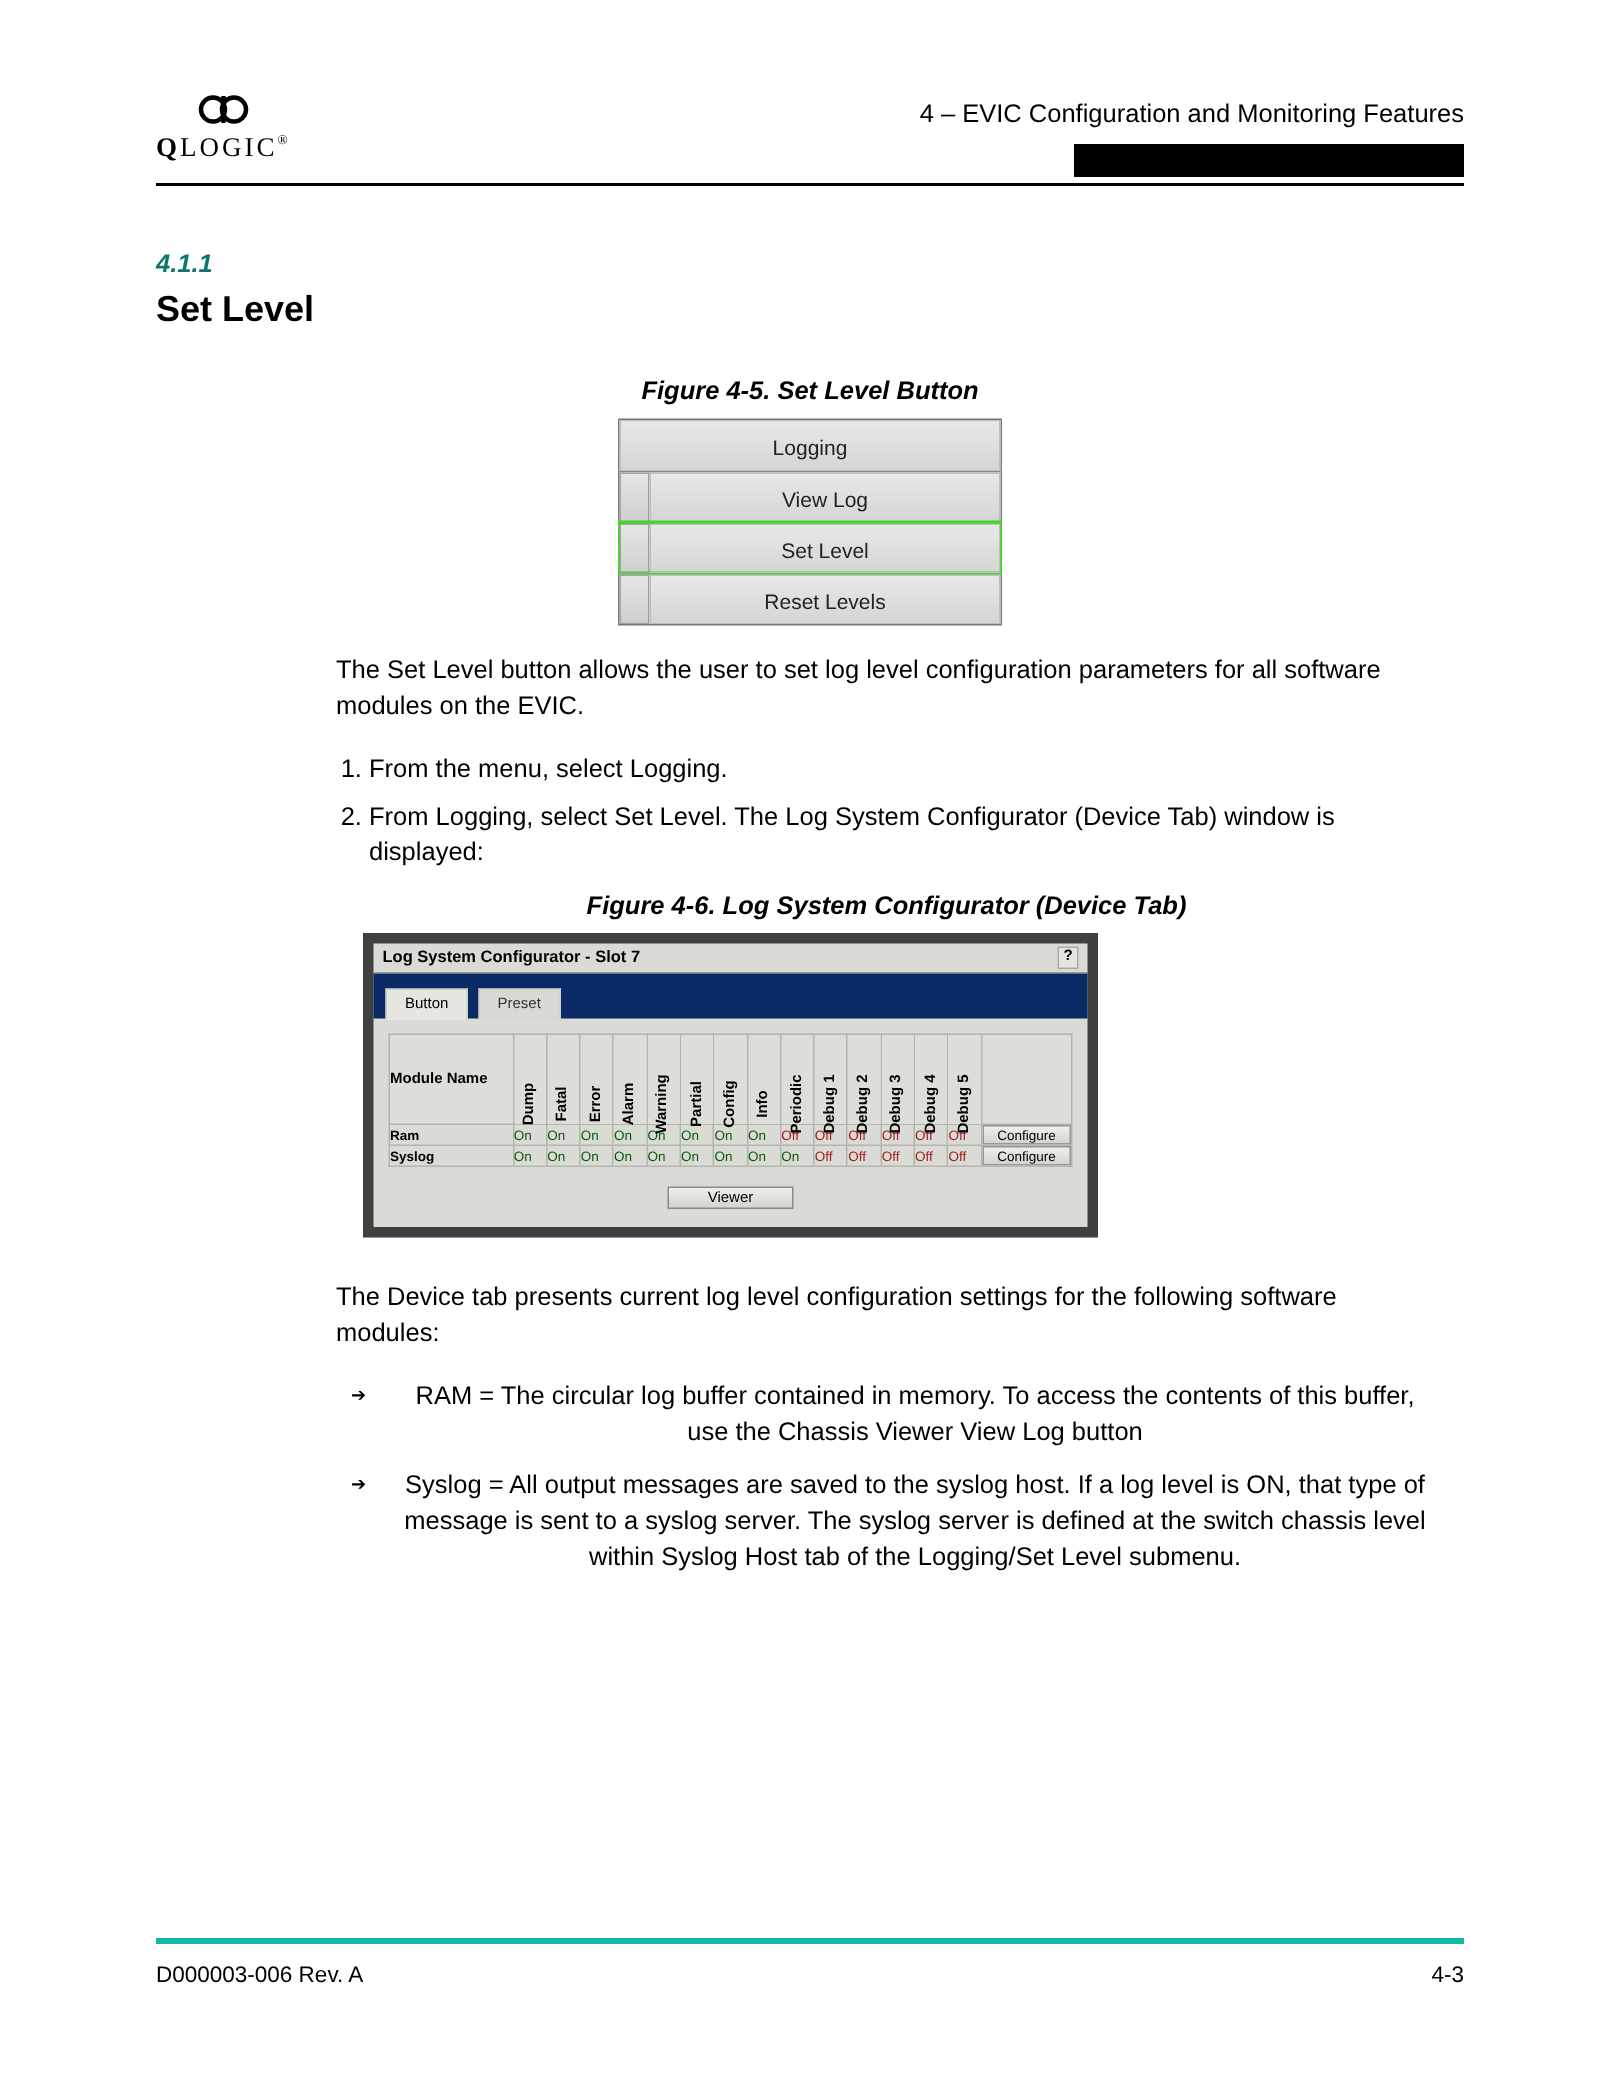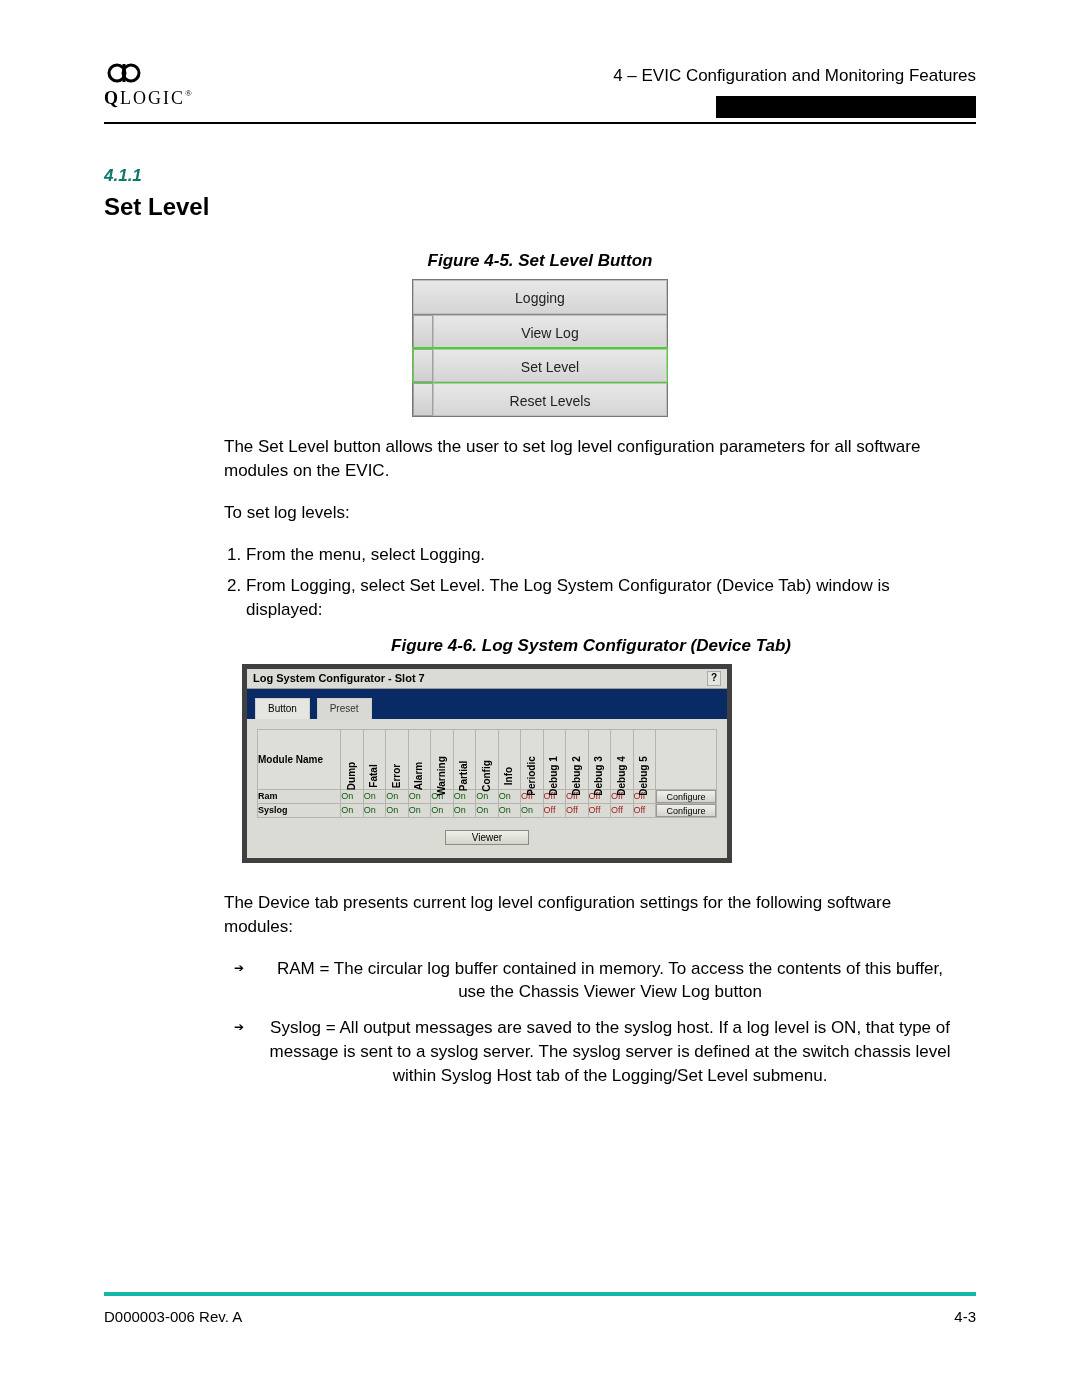--- a/index.html
+++ b/index.html
@@ -20,20 +20,21 @@
 
   
   .header {
     position: relative;
     height: 64px;
     border-bottom: 2px solid #000;
     display: flex;
     justify-content: space-between;
   }
   .logo-block {
+    text-align: center;
     line-height: 1;
     padding-top: 2px;
   }
   .logo-rings {
     font-family: Georgia, 'Times New Roman', serif;
     font-size: 26px;
     letter-spacing: -6px;
   }
   .logo-text {
     font-family: Georgia, 'Times New Roman', serif;
@@ -76,21 +77,21 @@
   .p { margin: 18px 0; }
   ol.steps { margin: 8px 0 8px 22px; padding:0; }
   ol.steps li { margin: 8px 0; white-space: pre-wrap; }
   ul.bullets { list-style: none; margin: 8px 0 0 10px; padding:0; }
   ul.bullets li { position:relative; padding-left: 28px; margin: 12px 0; text-align: center; }
   ul.bullets li::before { content:"➔"; position:absolute; left:0; font-size:12px; top:3px; }
   b { font-weight: normal; }
 
   
   .win-wrap { margin: 6px 0 0 18px; }
-  .win { width: 490px; border:5px solid #404040; background:#dbdbd6; }
+  .win { width: 490px; border:7px solid #404040; background:#dbdbd6; }
   .win-title { font-size:11px; padding:2px 6px; font-weight:bold; display:flex; justify-content:space-between; border-bottom:1px solid #9a9a95; font-family:Tahoma, Arial, sans-serif;}
   .win-qmark { width:14px; text-align:center; background:#e5e5e0; border:1px solid #aaa; font-size:10px; line-height:12px; }
   .tabs-bar { background:#0a2a66; padding:6px 8px 0 8px; height:30px; }
   .tab { display:inline-block; background:#d9d9d4; font-size:10px; font-family:Tahoma,Arial,sans-serif; padding:3px 12px; margin-right:2px; color:#333; border:1px solid #cecec8; border-bottom:none;}
   .tab.active { background:#e6e6e0; color:#000; }
 
   .cfg-body { padding:10px 10px 4px 10px; }
   table.cfg { border-collapse:collapse; width:100%; font-family:Tahoma,Arial,sans-serif; font-size:9px; }
   table.cfg th, table.cfg td { border:1px solid #b5b5af; padding:0; }
   table.cfg th { background:#deded8; font-weight:bold; }
@@ -150,21 +151,20 @@
       <div class="dd-label">Set Level</div>
     </div>
     <div class="dd-row dd-sub">
       <div class="dd-btn"></div>
       <div class="dd-label">Reset Levels</div>
     </div>
   </div>
 
   <div class="body-col">
     <div class="p">The Set Level button allows the user to set log level configuration parameters for all software modules on the EVIC.</div>
-    <div class="p">To set log levels:</div>
     <ol class="steps">
       <li><span>From the menu, select </span><b>Logging.</b></li>
       <li><span>From </span><b>Logging</b><span>, select </span><b>Set Level</b><span>. The Log System Configurator (Device Tab) window is displayed:</span></li>
     </ol>
 
     <div class="fig-cap" style="margin-top:12px;">Figure 4-6. Log System Configurator (Device Tab)</div>
 
     <div class="win-wrap">
       <div class="win">
         <div class="win-title">

